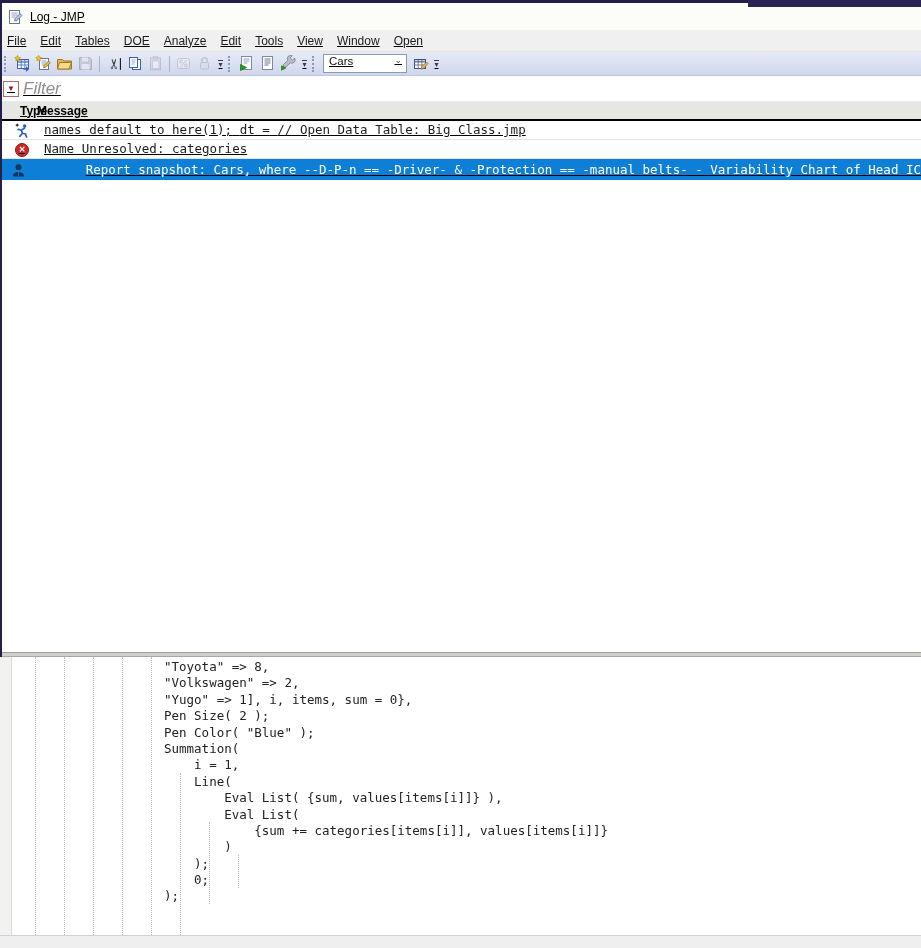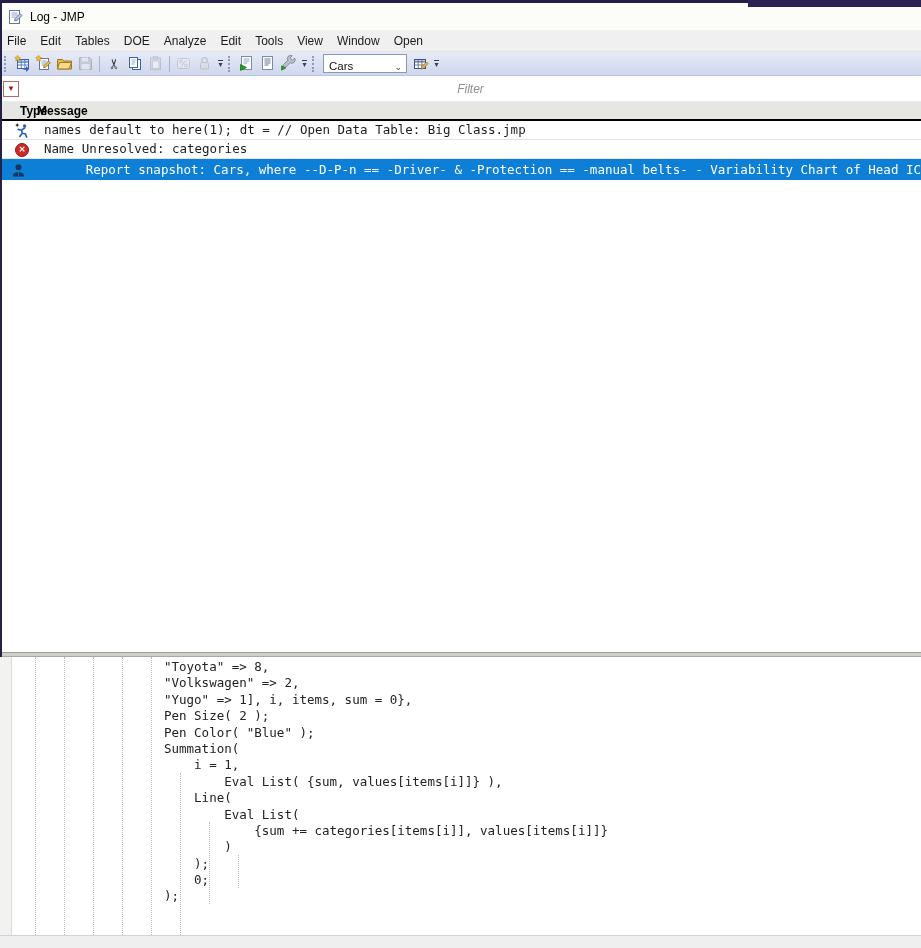--- a/index.html
+++ b/index.html
@@ -1,18 +1,18 @@
 <!DOCTYPE html>
 <html><head>
 <meta charset="utf-8">
 <style>
   * { margin:0; padding:0; box-sizing:border-box; }
   html,body { width:921px; height:948px; overflow:hidden; background:#fff;
               font-family:"Liberation Sans", sans-serif; }
-  .win { position:relative; width:921px; height:948px; background:#fff; }
+  .win { position:relative; width:921px; height:948px; background:#fff;text-decoration:underline; }
 
   .top-edge { height:3px; background:#221e48; }
   .top-right-accent { position:absolute; top:0; right:0; width:173px; height:7px; background:#2a2456; z-index:5; }
   .left-edge { position:absolute; left:0; top:0; width:2px; height:657px; background:#23204a; z-index:6; }
 
   
   .titlebar { height:27px; background:#fcfcf8; display:flex; align-items:center; padding-left:7px; }
   .titlebar .title { font-size:12px; color:#000; margin-left:7px; }
   .title-icon { width:16px; height:16px; display:inline-block; }
 
@@ -21,28 +21,28 @@
   .menu-item { font-size:12px; color:#1a1a1a; padding:3px 7px; cursor:default; }
 
   
   .toolbar { height:24px; background:linear-gradient(#e7ebf8,#d0d7ec); display:flex; align-items:center; padding-left:2px; border-bottom:1px solid #b9c6e4; }
   .grip { width:4px; height:16px; border-left:2px dotted #8e99b8; margin:0 4px 0 2px; }
   .tbtn { width:21px; height:20px; display:flex; align-items:center; justify-content:center; border-radius:2px; }
   .tbtn.disabled { opacity:.4; filter:grayscale(.9); }
   .tsep { width:1px; height:16px; background:#aab3cc; margin:0 3px; }
   .overflow { font-size:8px; color:#3a3a55; width:11px; height:18px; display:flex; flex-direction:column; align-items:center; justify-content:center; line-height:5px; }
   .overflow .bar { width:5px; border-top:1px solid #3a3a55; margin-bottom:1px; }
-  .combo { width:84px; height:19px; background:#fff; border:1px solid #8d99ae; display:flex; align-items:flex-end; font-size:11.5px; color:#111; padding-left:5px; margin:0 3px; }
+  .combo { width:84px; height:19px; background:#fff; border:1px solid #8d99ae; display:flex; align-items:flex-start; font-size:11.5px; color:#111; padding-left:5px; margin:0 3px; }
   .combo .chev { margin-left:auto; font-size:9px; color:#444; padding-right:4px; }
   .glyph-cut { font-size:14px; color:#333; transform:rotate(-90deg); }
 
   
   .filterbar { height:26px; background:#fff; display:flex; align-items:center; padding:0 3px; border-bottom:1px solid #ececec; }
   .filter-drop { width:16px; height:16px; background:#fff; border:1px solid #b06a6a; display:flex; align-items:center; justify-content:center; font-size:8px; color:#9c1616; margin-right:4px; }
-  .filter-input { flex:1; height:20px; border:none; outline:none; font-size:12px; color:#4c1d95; font-family:"Liberation Sans",sans-serif;text-align:center; }
+  .filter-input { flex:1; height:20px; border:none; outline:none; font-size:17px; color:#4c1d95; font-family:"Liberation Sans",sans-serif; }
   .filter-input::placeholder { color:#8f8f8f; font-style:italic; }
 
   
   .loghead { height:19px; background:#e6e6e2; border-bottom:2px solid #000; display:flex; align-items:center; font-size:12px; font-weight:bold; color:#000; }
   .col-type { width:36px; padding-left:20px; }
   .col-msg  { padding-left:1px; }
 
   
   .logarea { height:531px; background:#fff; overflow:hidden; font-family:"DejaVu Sans Mono","Liberation Mono",monospace; font-size:12.5px; color:#1c1c1c; }
   .logrow { display:flex; border-bottom:1px solid #e3e3e3; }
@@ -297,22 +297,22 @@
     <div class="guide p2"></div>
     <div class="guide p3"></div>
     <div class="codelines">
       <div class="code-line">                   "Toyota" =&gt; 8,</div>
       <div class="code-line">                   "Volkswagen" =&gt; 2,</div>
       <div class="code-line">                   "Yugo" =&gt; 1], i, items, sum = 0},</div>
       <div class="code-line">                   Pen Size( 2 );</div>
       <div class="code-line">                   Pen Color( "Blue" );</div>
       <div class="code-line">                   Summation(</div>
       <div class="code-line">                       i = 1,</div>
+      <div class="code-line">                       Line(</div>
       <div class="code-line">                           Eval List( {sum, values[items[i]]} ),</div>
-      <div class="code-line">                       Line(</div>
       <div class="code-line">                           Eval List(</div>
       <div class="code-line">                               {sum += categories[items[i]], values[items[i]]}</div>
       <div class="code-line">                           )</div>
       <div class="code-line">                       );</div>
       <div class="code-line">                       0;</div>
       <div class="code-line">                   );</div>
     </div>
   </div>
 
   <div class="statusbar"></div>

